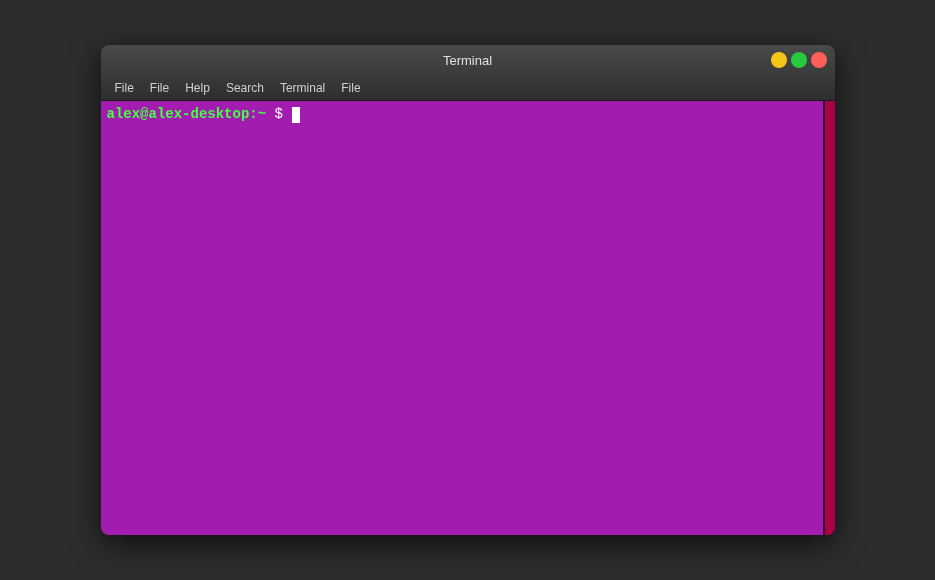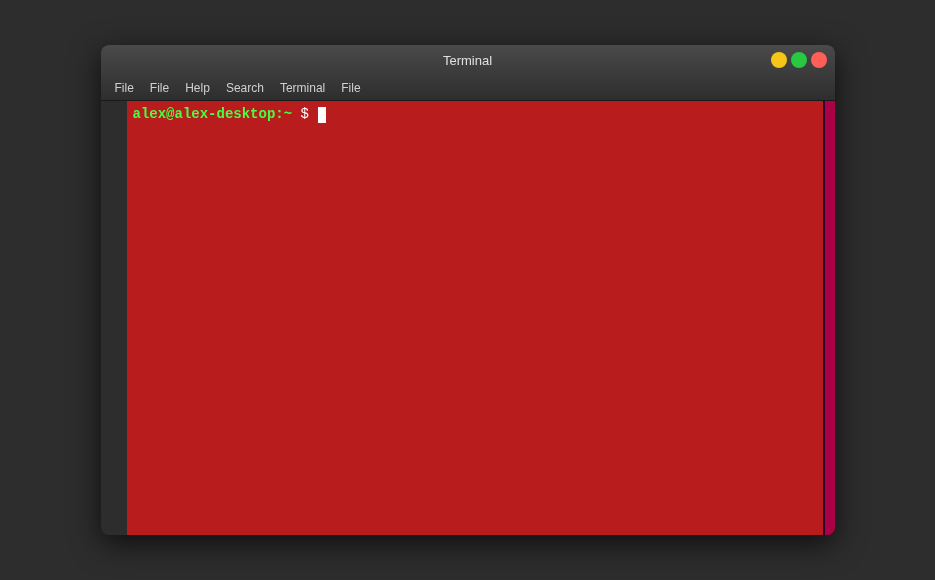--- a/index.html
+++ b/index.html
@@ -92,26 +92,25 @@
     .menu-item {
       color: #d0d0d0;
       font-size: 12px;
       padding: 2px 8px;
       cursor: pointer;
       border-radius: 3px;
     }
 
     
     .terminal-body {
-      background-color: #b91c1c;
+      background-color: #a21caf;
       flex: 1;
       position: relative;
       overflow: hidden;
       display: flex;
-      margin-left: 26px;
     }
 
     .terminal-content {
       flex: 1;
       padding: 4px 6px;
       font-family: 'Courier New', Courier, monospace;
       font-size: 14px;
       color: #ffffff;
       line-height: 1.4;
     }

